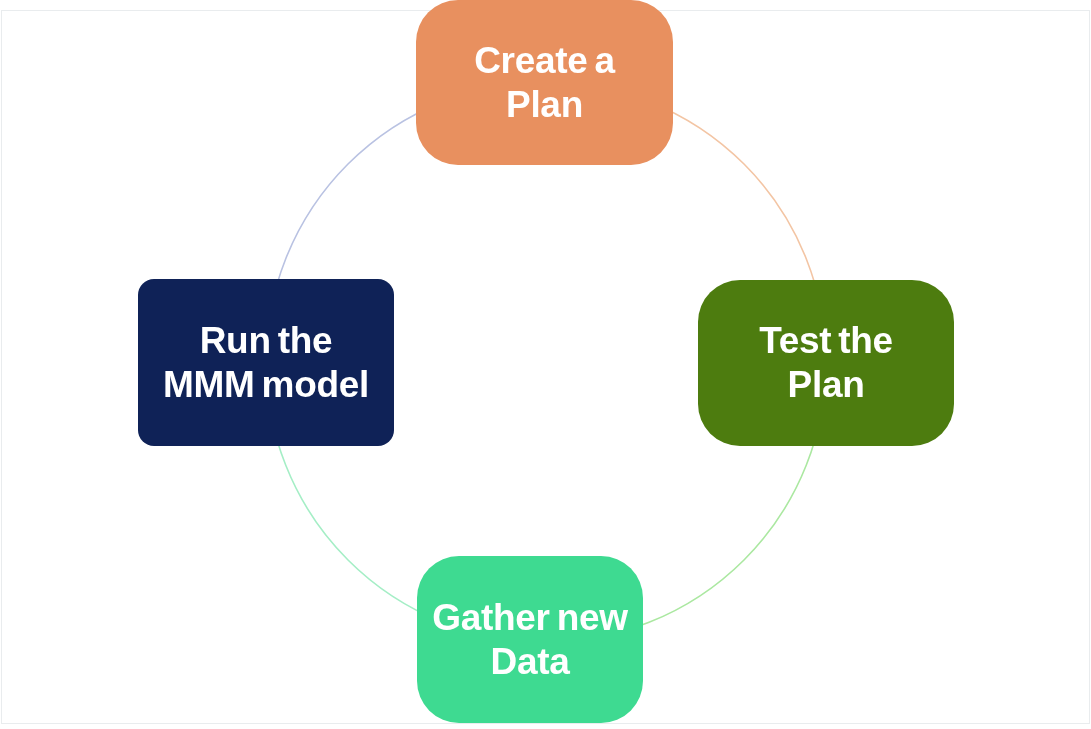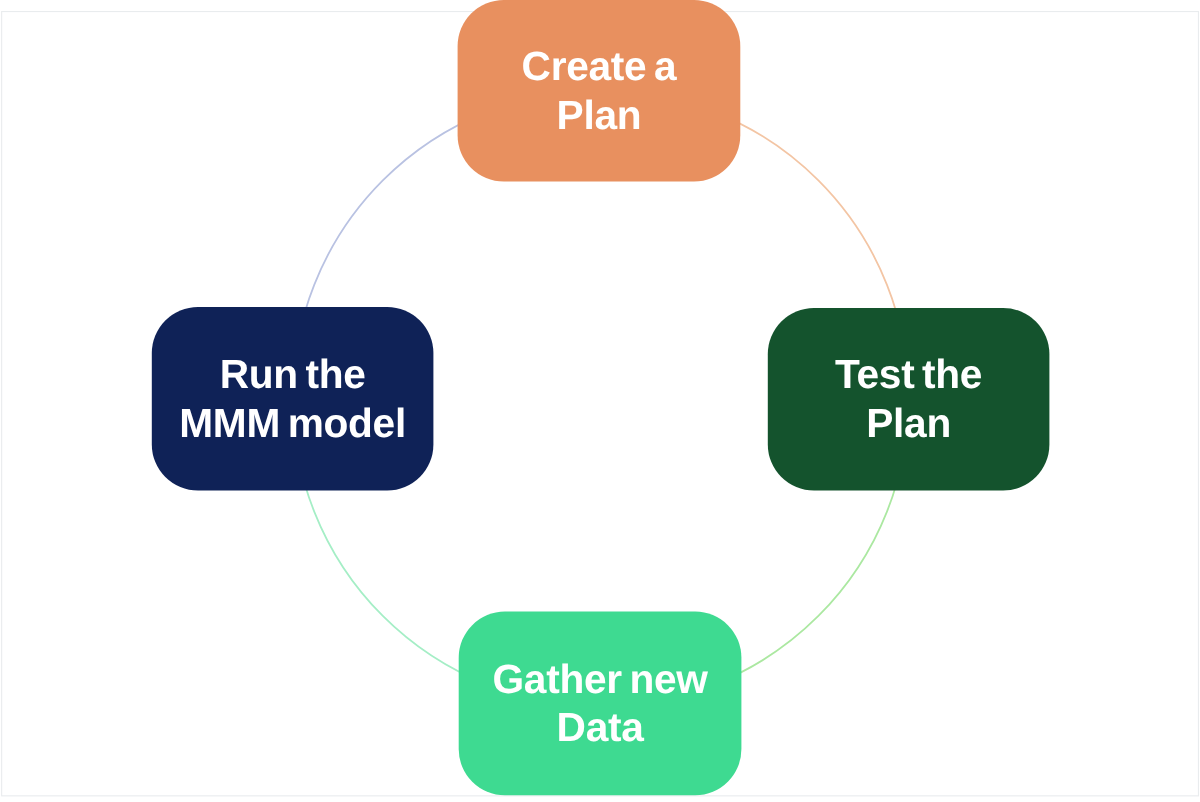--- a/index.html
+++ b/index.html
@@ -49,43 +49,43 @@
     color: #ffffff;
     font-size: 37px;
     font-weight: 700;
     line-height: 44px;
     letter-spacing: -0.3px;
     word-spacing: -3px;
     white-space: pre-line;
   }
   .node-top    { left: 416px; top: 0;     width: 257px; height: 165px; }
   .node-right  { left: 698px; top: 280px; width: 256px; height: 166px; }
-  .node-bottom { left: 417px; top: 556px; width: 257px; height: 167px; }
-  .node-left   { left: 138px; top: 279px; width: 256px; height: 167px; }
+  .node-bottom { left: 417px; top: 556px; width: 226px; height: 167px; }
+  .node-left   { left: 138px; top: 279px; width: 256px; height: 167px; border-radius: 16px; }
 </style>
 </head>
 <body>
 
 <div class="stage">
 
   <div class="frame"></div>
 
   <svg class="ring" viewBox="0 0 1091 729" xmlns="http://www.w3.org/2000/svg">
     <path d="M 266 362 A 280 280 0 0 1 546 82" stroke="#B9C2E2"></path>
     <path d="M 546 82 A 280 280 0 0 1 826 362" stroke="#F3C5A4"></path>
     <path d="M 826 362 A 280 280 0 0 1 546 642" stroke="#ABE8A1"></path>
     <path d="M 546 642 A 280 280 0 0 1 266 362" stroke="#A5EEC6"></path>
   </svg>
 
   <div class="node node-top" style="background: rgb(232, 144, 95);">
     <span class="node-label">Create a
 Plan</span>
   </div>
 
-  <div class="node node-right" style="background: #14532d;">
+  <div class="node node-right" style="background: #4d7c0f;">
     <span class="node-label">Test the
 Plan</span>
   </div>
 
   <div class="node node-bottom" style="background: rgb(62, 218, 145);">
     <span class="node-label">Gather new
 Data</span>
   </div>
 
   <div class="node node-left" style="background: rgb(15, 34, 87);">

